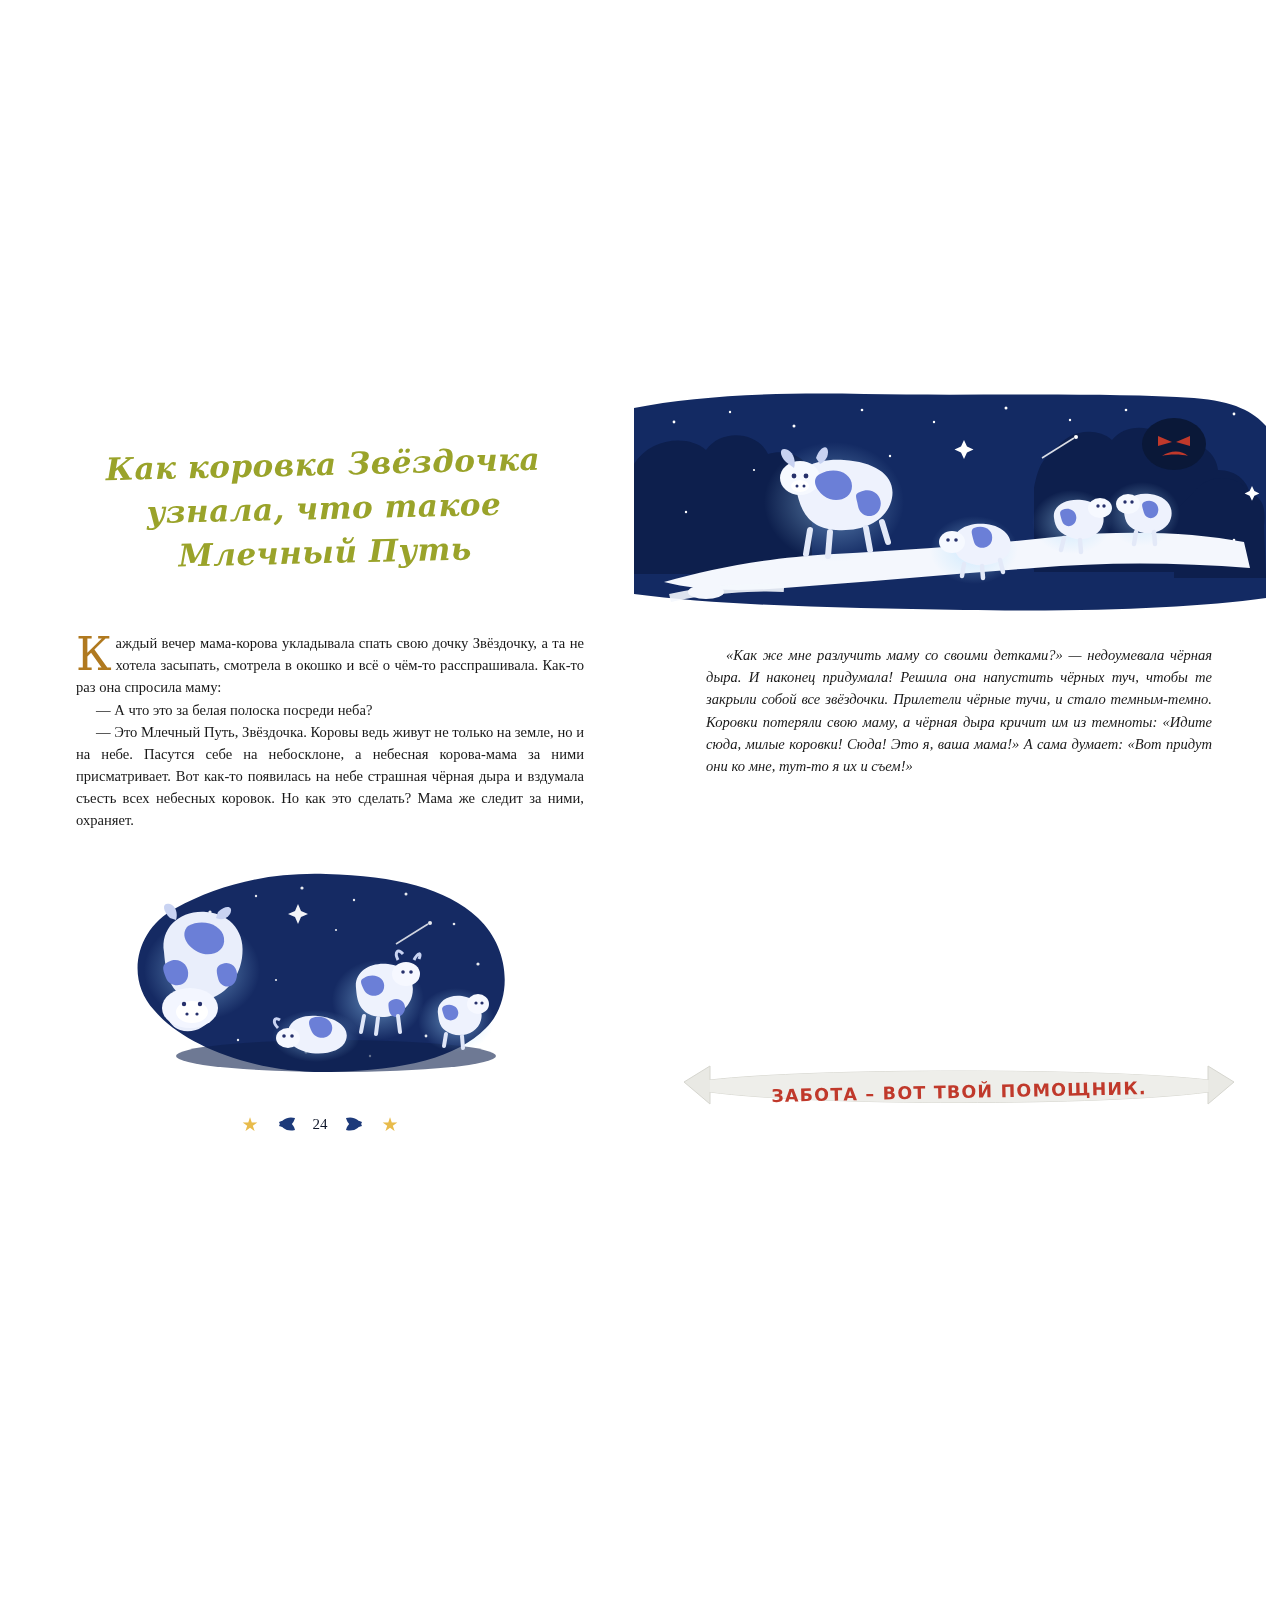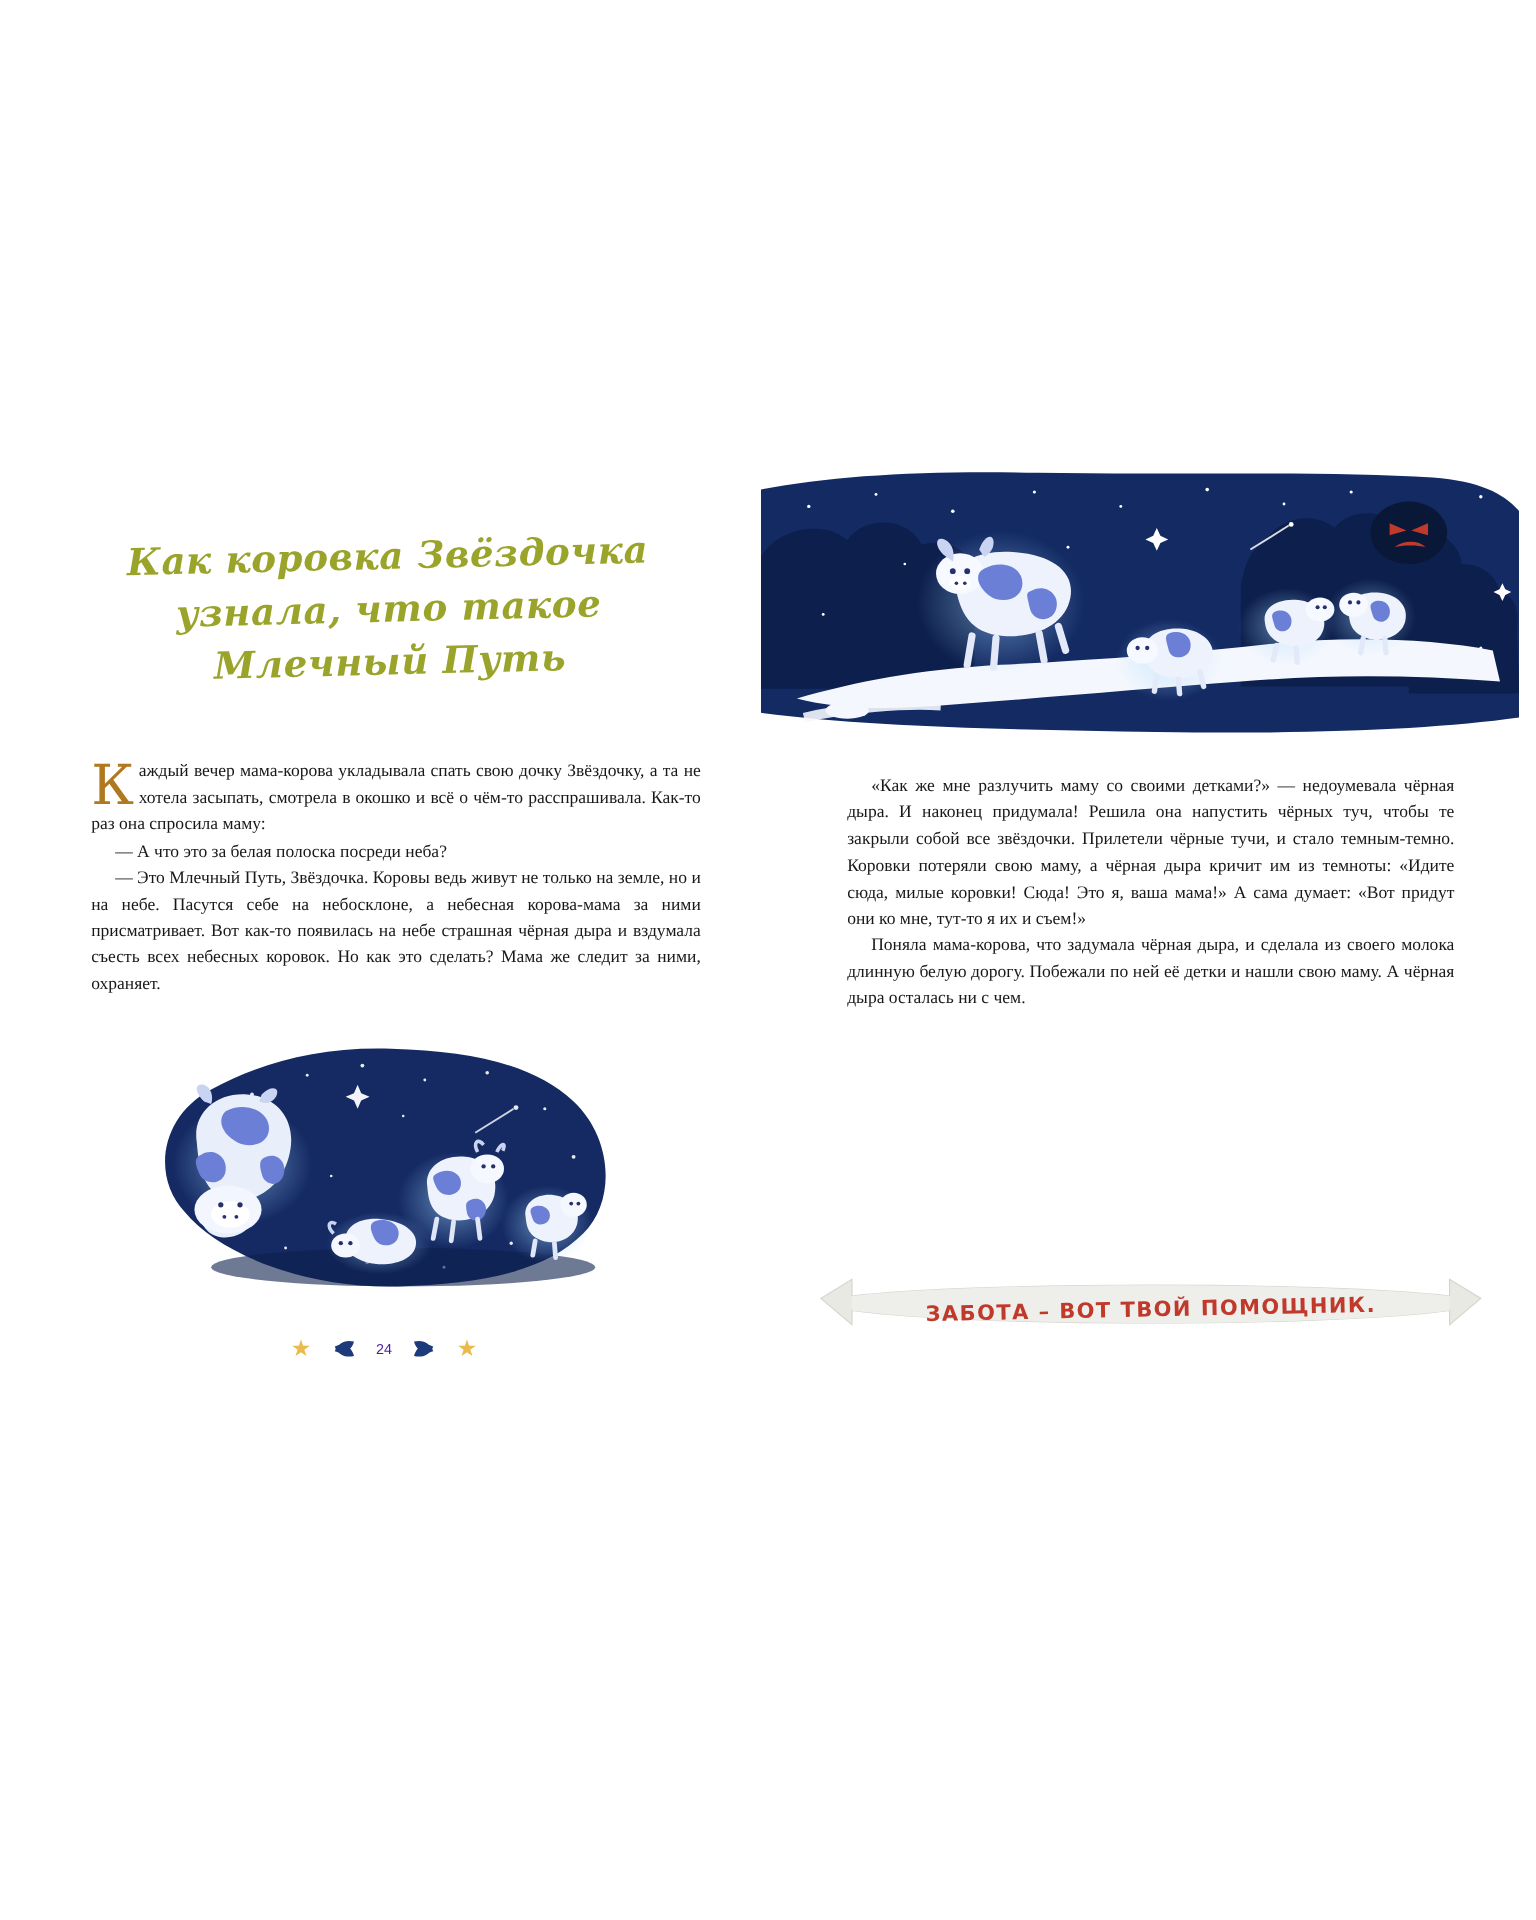--- a/index.html
+++ b/index.html
@@ -89,23 +89,23 @@
     left: 0;
     top: 722px;
     width: 612px;
     text-align: center;
     display: flex;
     align-items: center;
     justify-content: center;
     gap: 14px;
   }
   .page-number {
-    font-family: Liberation Sans, sans-serif;
-    font-size: 12px;
-    color: #4c1d95;
+    font-family: Liberation Serif, serif;
+    font-size: 15px;
+    color: #0f172a;
   }
   .star-glyph { color: #e8bb4b; font-size: 19px; line-height: 1; }
   .leaf-pair { display: inline-block; width: 26px; height: 20px; position: relative; }
 
   
   .right-page {
     position: absolute;
     left: 612px;
     top: 0;
     width: 640px;
@@ -123,21 +123,21 @@
   .right-col {
     position: absolute;
     left: 80px;
     top: 252px;
     width: 506px;
     font-size: 14.6px;
     line-height: 1.52;
     color: #181818;
     text-align: justify;
   }
-  .right-col p { margin: 0; text-indent: 20px; }
+  .right-col p { margin: 0; text-indent: 20px; font-style: italic; }
   .banner {
     position: absolute;
     left: 48px;
     top: 660px;
     width: 570px;
     height: 86px;
   }
   .banner-text {
     position: absolute;
     left: 0;
@@ -381,21 +381,20 @@
             <path d="M510 110 C518 106 526 112 524 120 C522 128 512 128 510 121 C508 114 507 112 510 110 Z" fill="#6b7fd7"></path>
             <circle cx="491" cy="110" r="1.7" fill="#26306b"></circle>
             <circle cx="498" cy="110" r="1.7" fill="#26306b"></circle>
             <path d="M502 140 l-2 12 M520 140 l1 12" stroke="#e3e9f8" stroke-width="4.5" stroke-linecap="round"></path>
           </g>
         </svg>
       </div>
 
       <div class="right-col">
         <p><span>«Как же мне разлучить маму со своими детками?» — недоумевала чёрная дыра. И наконец придумала! Решила она напустить чёрных туч, чтобы те закрыли собой все звёздочки. Прилетели чёрные тучи, и стало темным-темно. Коровки потеряли свою маму, а чёрная дыра кричит им из темноты: «Идите сюда, милые коровки! Сюда! Это я, ваша мама!» А сама думает: «Вот придут они ко мне, тут-то я их и съем!»</span></p>
-        <p><span>Поняла мама-корова, что задумала чёрная дыра, и сделала из своего молока длинную белую дорогу. Побежали по ней её детки и нашли свою маму. А чёрная дыра осталась ни с чем.</span></p>
       </div>
 
       <div class="banner">
         <svg viewBox="0 0 570 86" width="570" height="86">
           <path d="M10 30 L36 14 L36 28 C140 16 430 16 534 28 L534 14 L560 30 L534 52 L534 40 C430 54 140 54 36 40 L36 52 Z" fill="#e9e9e4" stroke="#d6d6cf" stroke-width="1"></path>
           <path d="M36 28 C140 16 430 16 534 28 L534 40 C430 54 140 54 36 40 Z" fill="#eeeeea"></path>
         </svg>
         <div class="banner-text">ЗАБОТА – ВОТ ТВОЙ ПОМОЩНИК.</div>
       </div>
     </div>

